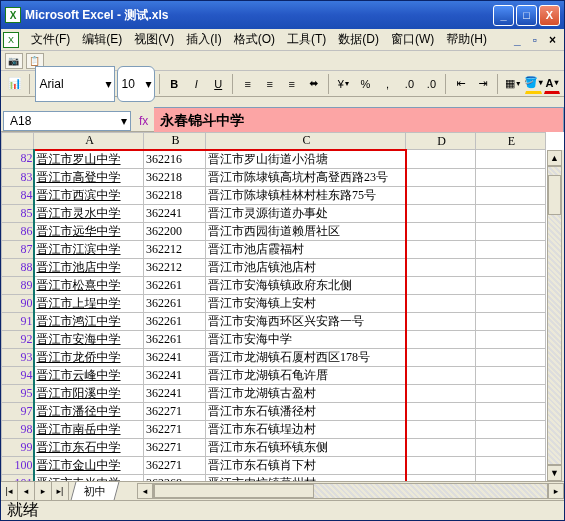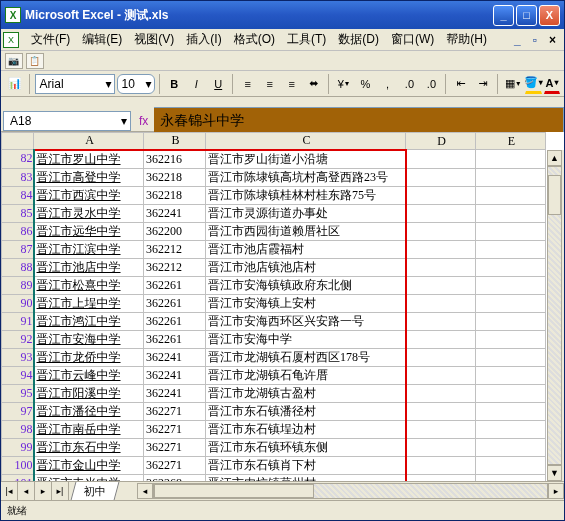--- a/index.html
+++ b/index.html
@@ -19,31 +19,31 @@
 .menubar .menu-item { padding: 12px 6px; cursor: default; }
 .menubar .end { margin-left: auto; display: flex; }
 .menubar .q { padding: 0 6px; font-weight: bold; }
 
 .small-toolbar { background: #ece9d8; height: 20px; display: flex; align-items: center; padding: 0 4px; border-bottom: 1px solid #c0c0c0; gap: 3px; }
 .small-toolbar .tbtn { width: 18px; height: 16px; border: 1px solid #aca899; background: #f6f5ee; display: inline-flex; align-items: center; justify-content: center; font-size: 9px; }
 
 .main-toolbar { background: #ece9d8; height: 26px; display: flex; align-items: center; padding: 0 4px; border-bottom: 1px solid #aca899; gap: 2px; }
 .tsep { width: 2px; height: 20px; border-left: 1px solid #aca899; margin: 0 2px; }
 .tbtn2 { min-width: 20px; height: 20px; border: 1px solid transparent; display: inline-flex; align-items: center; justify-content: center; font-size: 11px; padding: 0 2px; }
-.font-select { height: 20px; border: 1px solid #7f9db9; background: #fff; padding: 0 16px 0 4px; display: inline-flex; align-items: center; font-size: 12px; position: relative; min-width: 80px; }
+.font-select { height: 36px; border: 1px solid #7f9db9; background: #fff; padding: 0 16px 0 4px; display: inline-flex; align-items: center; font-size: 12px; position: relative; min-width: 80px; }
 .font-select.size { min-width: 38px; border-radius: 6px; }
 .font-select::after { content: "▾"; position: absolute; right: 2px; }
 .color-btn { font-weight: bold; border-bottom: 3px solid; padding: 0 2px; min-width: 16px; }
 .dd::after { content: "▾"; font-size: 8px; margin-left: 1px; }
 
 .fxbar { background: #ece9d8; height: 22px; display: flex; align-items: center; border-bottom: 1px solid #aca899; font-size: 12px; margin-top: 13px; }
 .namebox { width: 128px; height: 20px; border: 1px solid #7f9db9; background: #fff; padding: 0 16px 0 6px; display: flex; align-items: center; position: relative; margin: 0 2px; }
 .namebox::after { content: "▾"; position: absolute; right: 3px; }
 .fxicon { padding: 0 6px; color: #a21caf; }
-.fxinput { flex: 1; height: 28px; background: #a16207; border: 1px solid #7f9db9; border-left: none; display: flex; align-items: center; padding: 0 6px; font-size: 14px; font-family: SimSun; }
+.fxinput { flex: 1; height: 28px; background: #fca5a5; border: 1px solid #7f9db9; border-left: none; display: flex; align-items: center; padding: 0 6px; font-size: 14px; font-family: SimSun; font-weight: bold; }
 
 .grid-area { flex: 1; background: #fff; display: flex; flex-direction: column; overflow: hidden; position: relative; }
 .grid-scroll { flex: 1; overflow: hidden; }
 table.sheet { border-collapse: collapse; table-layout: fixed; }
 table.sheet th, table.sheet td { border: 1px solid #c0c0c0; height: 17px; font-size: 12px; font-family: SimSun; overflow: hidden; white-space: nowrap; padding-left: 2px; text-align: left; vertical-align: middle; }
 table.sheet th { background: #ece9d8; text-align: center; font-weight: normal; }
 table.sheet th.rowhdr { background: #ece9d8; text-align: right; color: #6d28d9; }
 table.sheet .corner { background: #ece9d8; }
 .col-A { width: 110px; } .col-B { width: 62px; } .col-C { width: 200px; } .col-D { width: 70px; } .col-E { width: 70px; }
 .rownum { width: 32px; }
@@ -60,21 +60,21 @@
 .hscroll { flex: 1; background: #ece9d8; display: flex; align-items: center; margin-left: 20px; }
 .scroll-track { flex: 1; height: 16px; background: repeating-linear-gradient(45deg, #ece9d8, #ece9d8 2px, #ddd 2px, #ddd 4px); border: 1px solid #aca899; position: relative; }
 .scroll-thumb { position: absolute; left: 0; top: 0; height: 14px; width: 160px; background: #ece9d8; border: 1px solid #aca899; }
 .scroll-btn { width: 16px; height: 16px; background: #ece9d8; border: 1px solid #aca899; display: flex; align-items: center; justify-content: center; font-size: 9px; }
 
 .vscroll { position: absolute; right: 0; top: 18px; bottom: 19px; width: 17px; background: #ece9d8; display: flex; flex-direction: column; }
 .vscroll .scroll-track { flex: 1; width: 15px; background: repeating-linear-gradient(45deg, #ece9d8, #ece9d8 2px, #ddd 2px, #ddd 4px); border: 1px solid #aca899; position: relative; }
 .vscroll .scroll-thumb { width: 13px; height: 40px; top: 8px; left: 0; }
 .vscroll .scroll-btn { height: 16px; width: 15px; }
 
-.statusbar { height: 20px; background: #ece9d8; border-top: 1px solid #aca899; display: flex; align-items: center; padding: 0 6px; font-size: 10px; font-family: SimSun; }
+.statusbar { height: 20px; background: #ece9d8; border-top: 1px solid #aca899; display: flex; align-items: center; padding: 0 6px; font-size: 16px; font-family: SimSun; }
 </style>
 </head>
 <body>
 
 <div class="window">
   <div class="titlebar">
     <span class="app-icon">X</span>
     <span class="title">
       <span>Microsoft Excel</span> - <span>测试.xls</span>
     </span>

